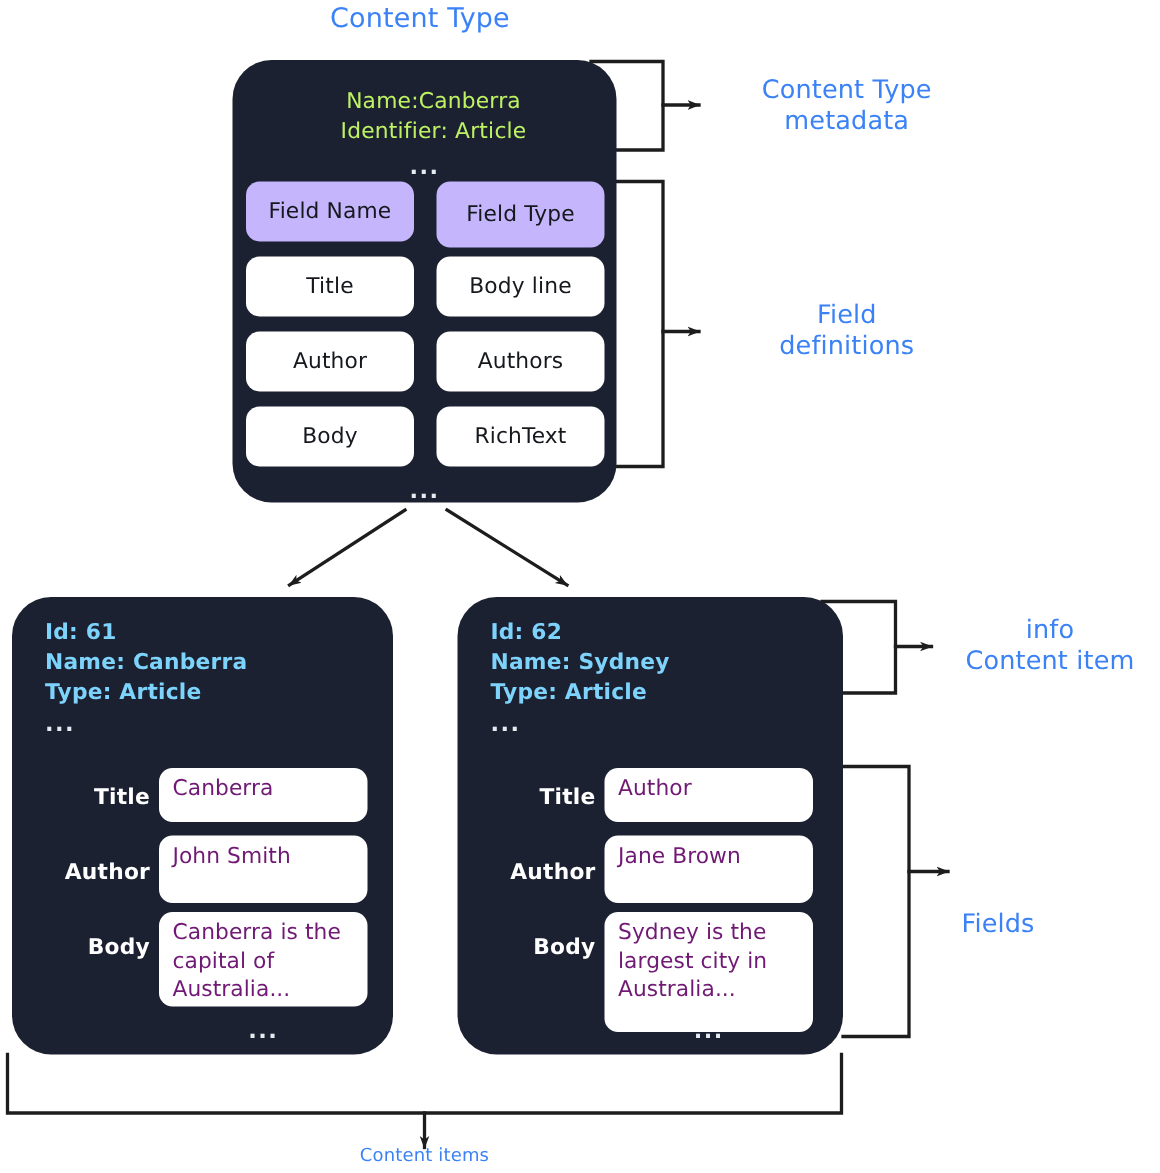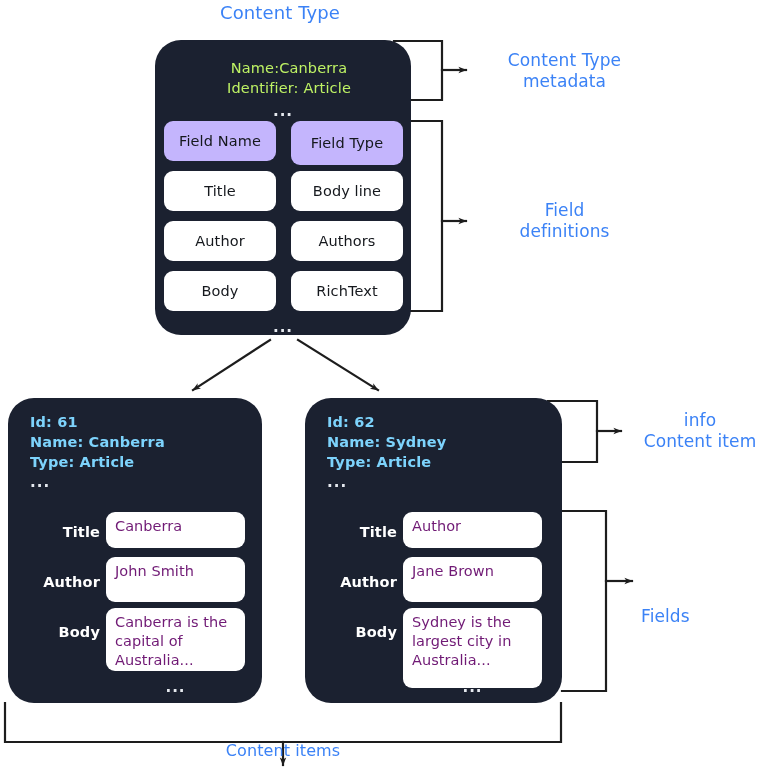--- a/index.html
+++ b/index.html
@@ -255,15 +255,15 @@
     <div class="ci-bottom-dots" style="left:98px; top:285px; width:139px;">...</div>
   </div>
 
   <div class="caption" style="left:630px; top:410px; width:140px;">
     <div>info</div>
     <div>Content item</div>
   </div>
 
   <div class="caption" style="left:641px; top:570px; width:120px; text-align:left;margin-top:36px;">Fields</div>
 
-  <div class="caption" style="left:183px; top:740px; width:200px; font-size:16px;">Content items</div>
+  <div class="caption" style="left:183px; top:760px; width:200px; font-size:12px;">Content items</div>
 
 </div>
 
 </body></html>

